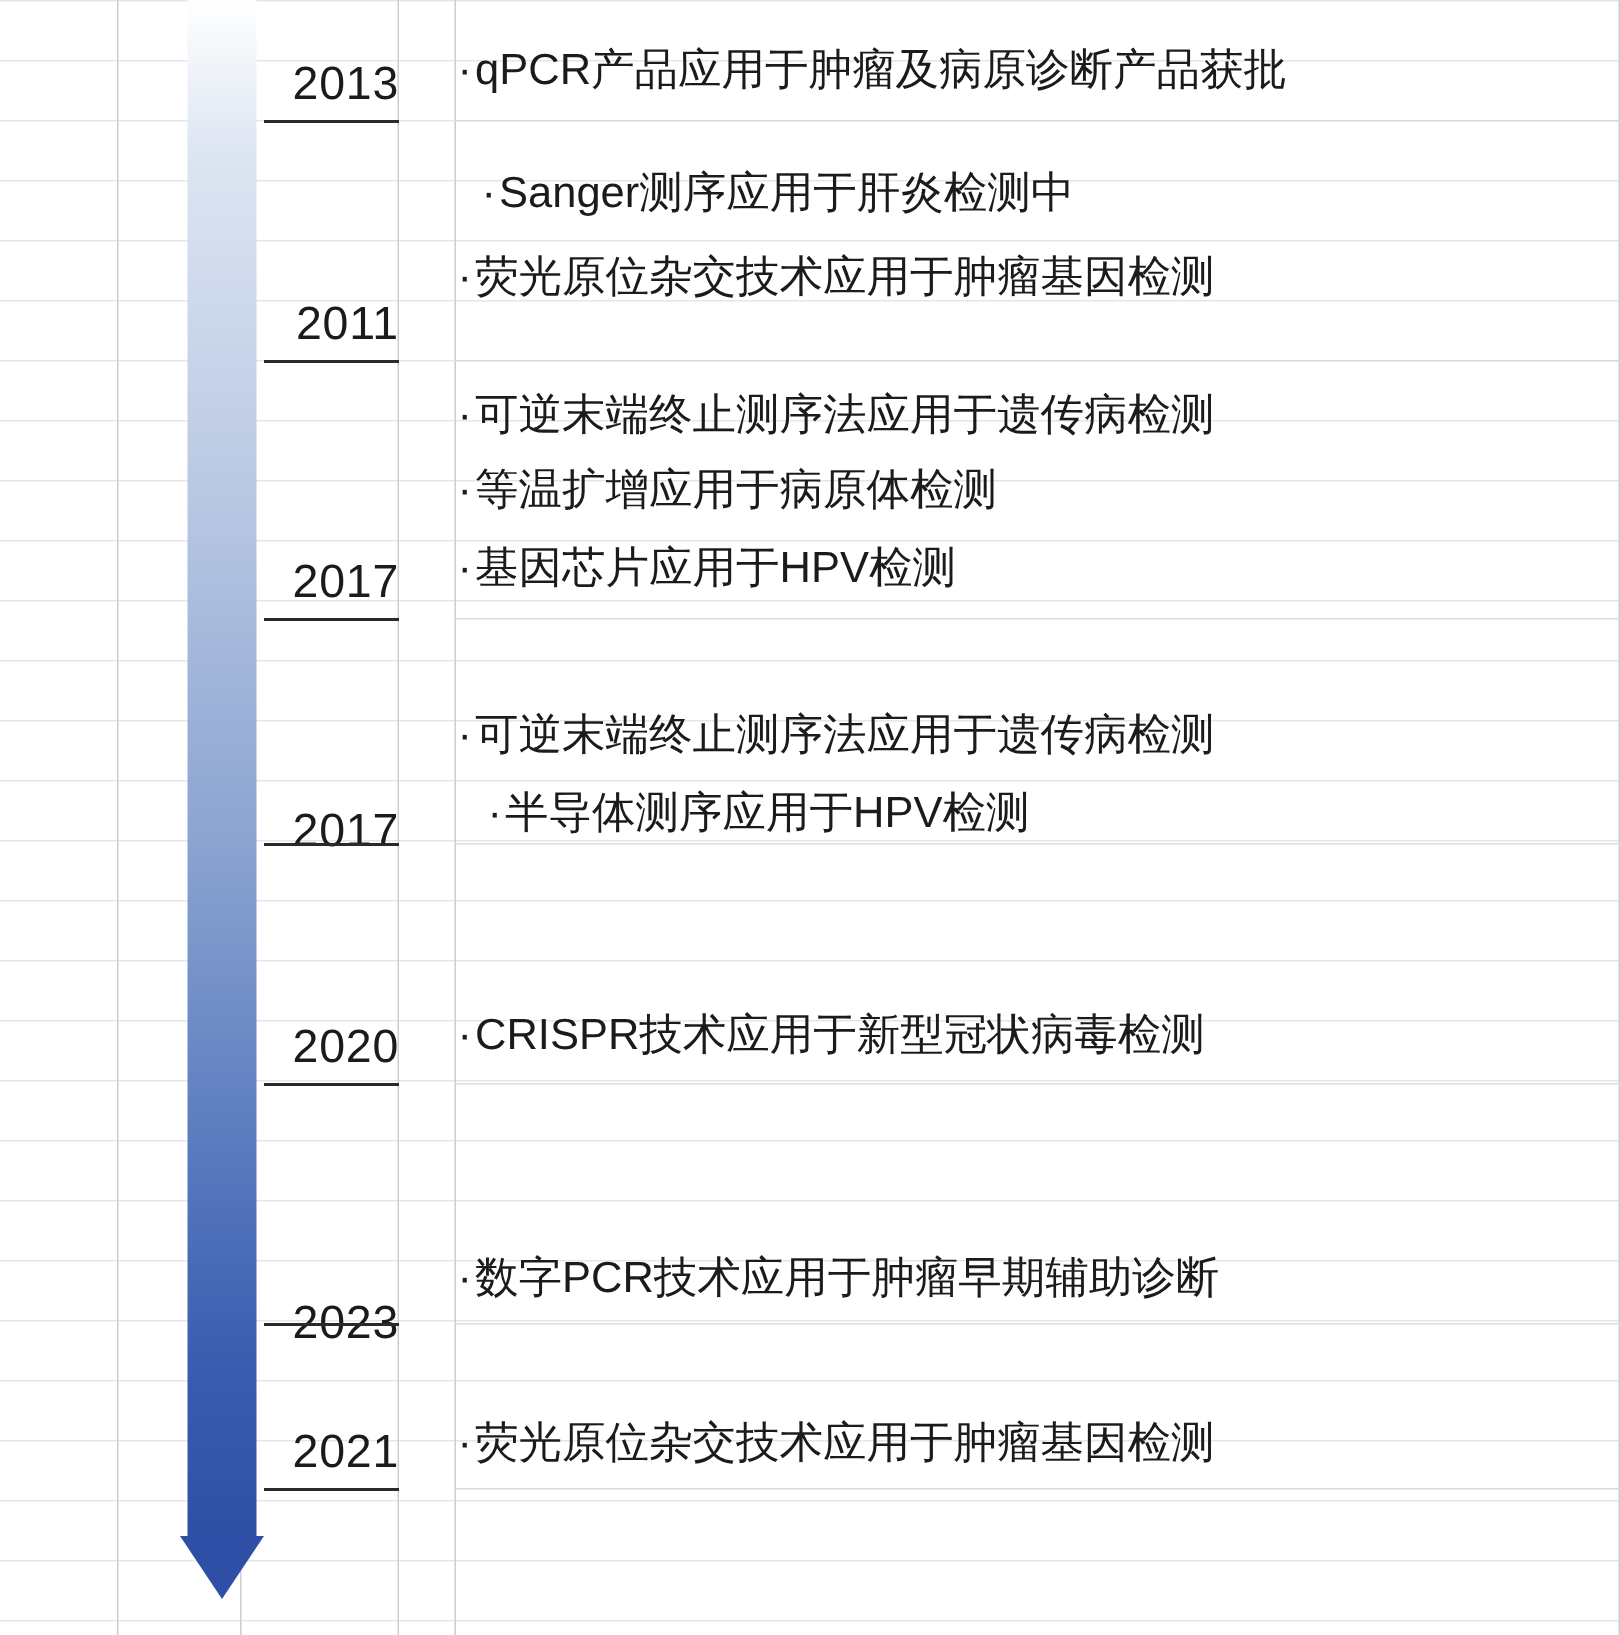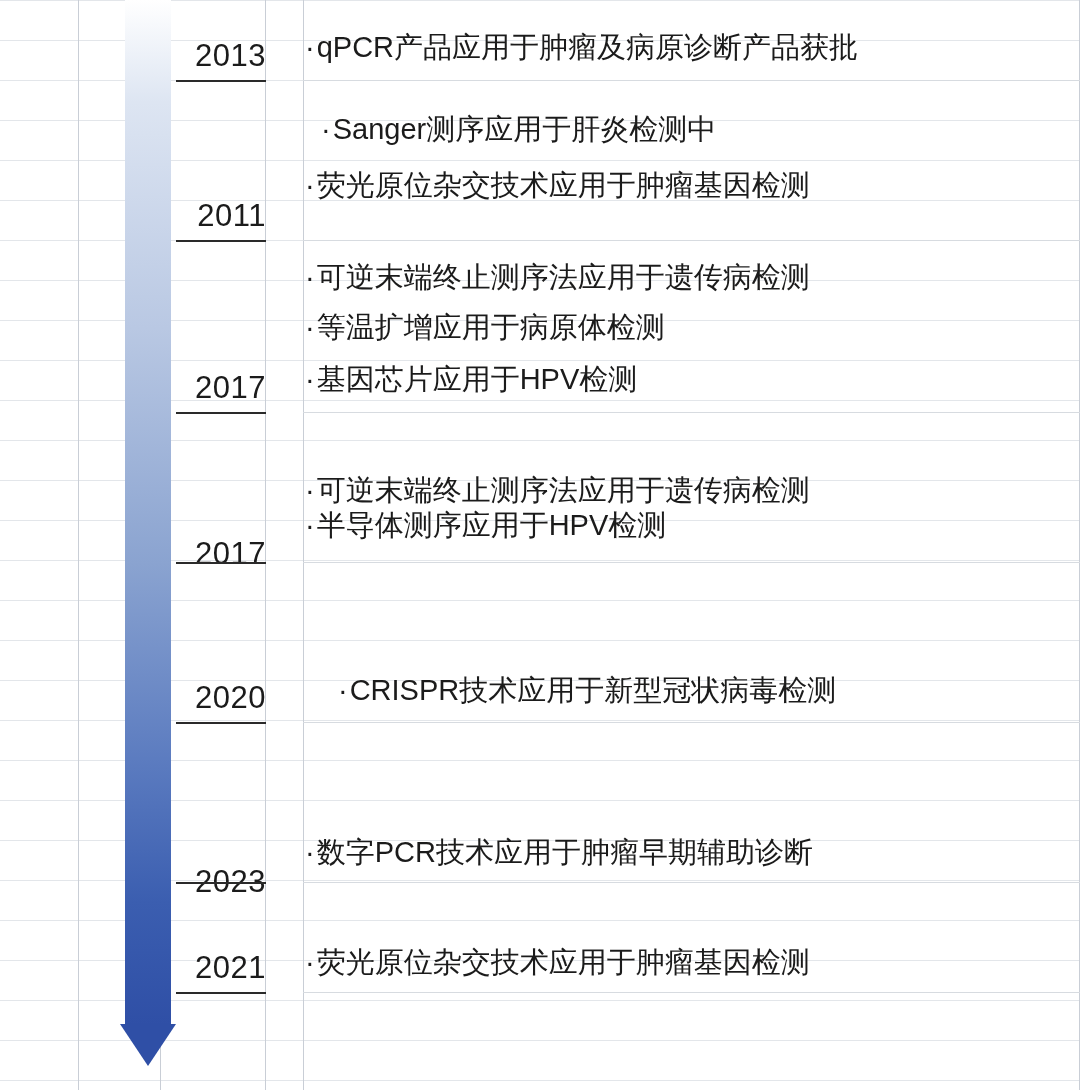--- a/index.html
+++ b/index.html
@@ -176,22 +176,22 @@
       <div class="year-rule" style="top: 992px;"></div>
     </div>
   <div class="events" id="events">
       <div class="event-line" style="top: 30px; left: 0px;"><span class="bullet">·</span><span>qPCR产品应用于肿瘤及病原诊断产品获批</span></div>
       <div class="event-line" style="top: 112px; left: 16px;"><span class="bullet">·</span><span>Sanger测序应用于肝炎检测中</span></div>
       <div class="event-line" style="top: 168px; left: 0px; text-align: right;"><span class="bullet">·</span><span>荧光原位杂交技术应用于肿瘤基因检测</span></div>
       <div class="event-line" style="top: 260px; left: 0px;"><span class="bullet">·</span><span>可逆末端终止测序法应用于遗传病检测</span></div>
       <div class="event-line" style="top: 310px; left: 0px;"><span class="bullet">·</span><span>等温扩增应用于病原体检测</span></div>
       <div class="event-line" style="top: 362px; left: 0px;"><span class="bullet">·</span><span>基因芯片应用于HPV检测</span></div>
       <div class="event-line" style="top: 473px; left: 0px;"><span class="bullet">·</span><span>可逆末端终止测序法应用于遗传病检测</span></div>
-      <div class="event-line" style="top: 508px; left: 0px;"><span class="bullet">·</span><span>半导体测序应用于HPV检测</span></div>
-      <div class="event-line" style="top: 673px; left: 0px; margin-left: 33px;"><span class="bullet">·</span><span>CRISPR技术应用于新型冠状病毒检测</span></div>
+      <div class="event-line" style="top: 525px; left: 0px; padding-left: 20px;"><span class="bullet">·</span><span>半导体测序应用于HPV检测</span></div>
+      <div class="event-line" style="top: 673px; left: 0px;"><span class="bullet">·</span><span>CRISPR技术应用于新型冠状病毒检测</span></div>
       <div class="event-line" style="top: 835px; left: 0px;"><span class="bullet">·</span><span>数字PCR技术应用于肿瘤早期辅助诊断</span></div>
       <div class="event-line" style="top: 945px; left: 0px;"><span class="bullet">·</span><span>荧光原位杂交技术应用于肿瘤基因检测</span></div>
     </div>
   <div id="seps">
       <div class="sep" style="top: 80px;"></div>
       <div class="sep" style="top: 240px;"></div>
       <div class="sep" style="top: 412px;"></div>
       <div class="sep" style="top: 562px;"></div>
       <div class="sep" style="top: 722px;"></div>
       <div class="sep" style="top: 882px;"></div>

